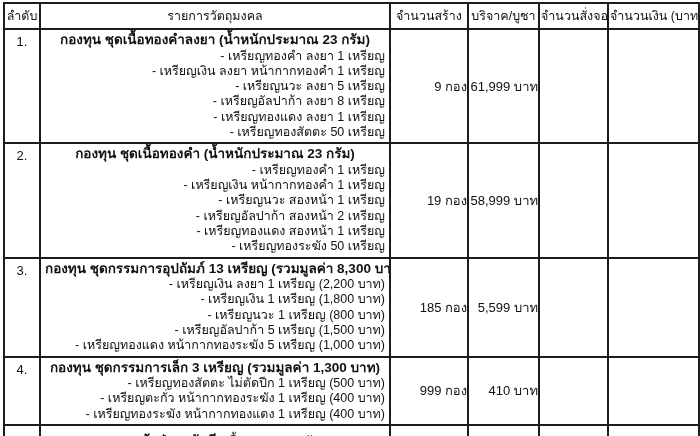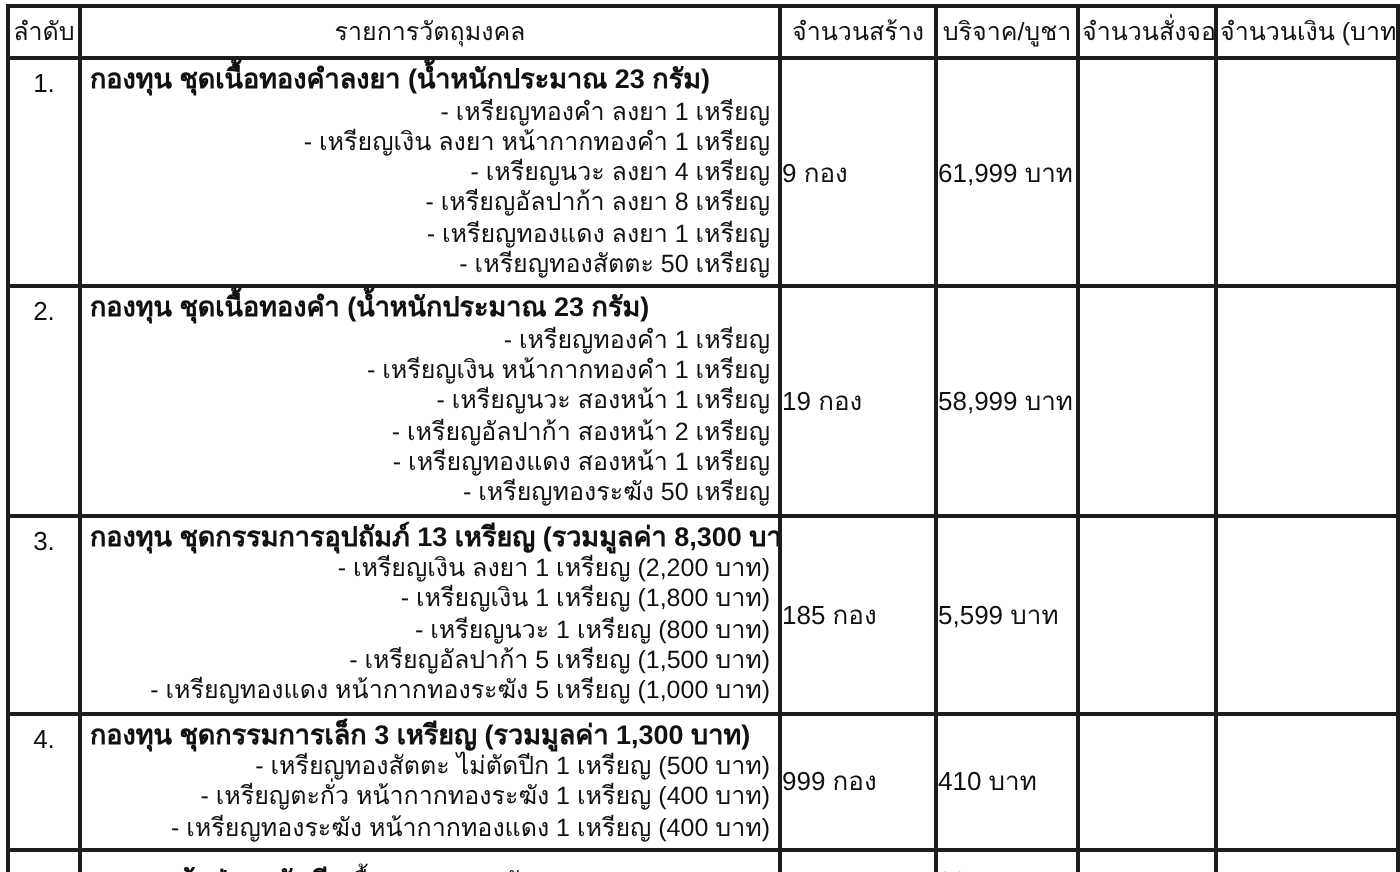--- a/index.html
+++ b/index.html
@@ -37,33 +37,34 @@
     padding-top: 4px;
   }
   td.c-item {
     padding: 2px 4px 2px 4px;
   }
   .row-title {
     font-weight: bold;
     font-size: 13.5px;
     line-height: 16.5px;
     white-space: nowrap;
+    text-align: center;
   }
   .row-title .title-note {
     font-weight: normal;
     font-size: 12.5px;
   }
   .item-line {
     font-size: 12.5px;
     line-height: 15.3px;
     white-space: nowrap;
     text-align: right;
   }
   td.c-made, td.c-price, td.c-reserved, td.c-amount {
-    text-align: left;
+    text-align: right;
     vertical-align: middle;
     font-size: 13px;
     white-space: nowrap;
   }
 </style>
 </head>
 <body>
 
 <table class="order-table">
   <colgroup>
@@ -85,21 +86,21 @@
     </tr>
   </thead>
   <tbody>
 
     <tr style="height:110px">
       <td class="c-no">1.</td>
       <td class="c-item">
         <div class="row-title"><span>กองทุน ชุดเนื้อทองคำลงยา (น้ำหนักประมาณ 23 กรัม)</span><span class="title-note"></span></div>
         <div class="item-line">- เหรียญทองคำ ลงยา 1 เหรียญ</div>
         <div class="item-line">- เหรียญเงิน ลงยา หน้ากากทองคำ 1 เหรียญ</div>
-        <div class="item-line">- เหรียญนวะ ลงยา 4 เหรียญ</div>
+        <div class="item-line">- เหรียญนวะ ลงยา 5 เหรียญ</div>
         <div class="item-line">- เหรียญอัลปาก้า ลงยา 8 เหรียญ</div>
         <div class="item-line">- เหรียญทองแดง ลงยา 1 เหรียญ</div>
         <div class="item-line">- เหรียญทองสัตตะ 50 เหรียญ</div>
       </td>
       <td class="c-made">9  กอง</td>
       <td class="c-price">61,999  บาท</td>
       <td class="c-reserved"></td>
       <td class="c-amount"></td>
     </tr>
 

